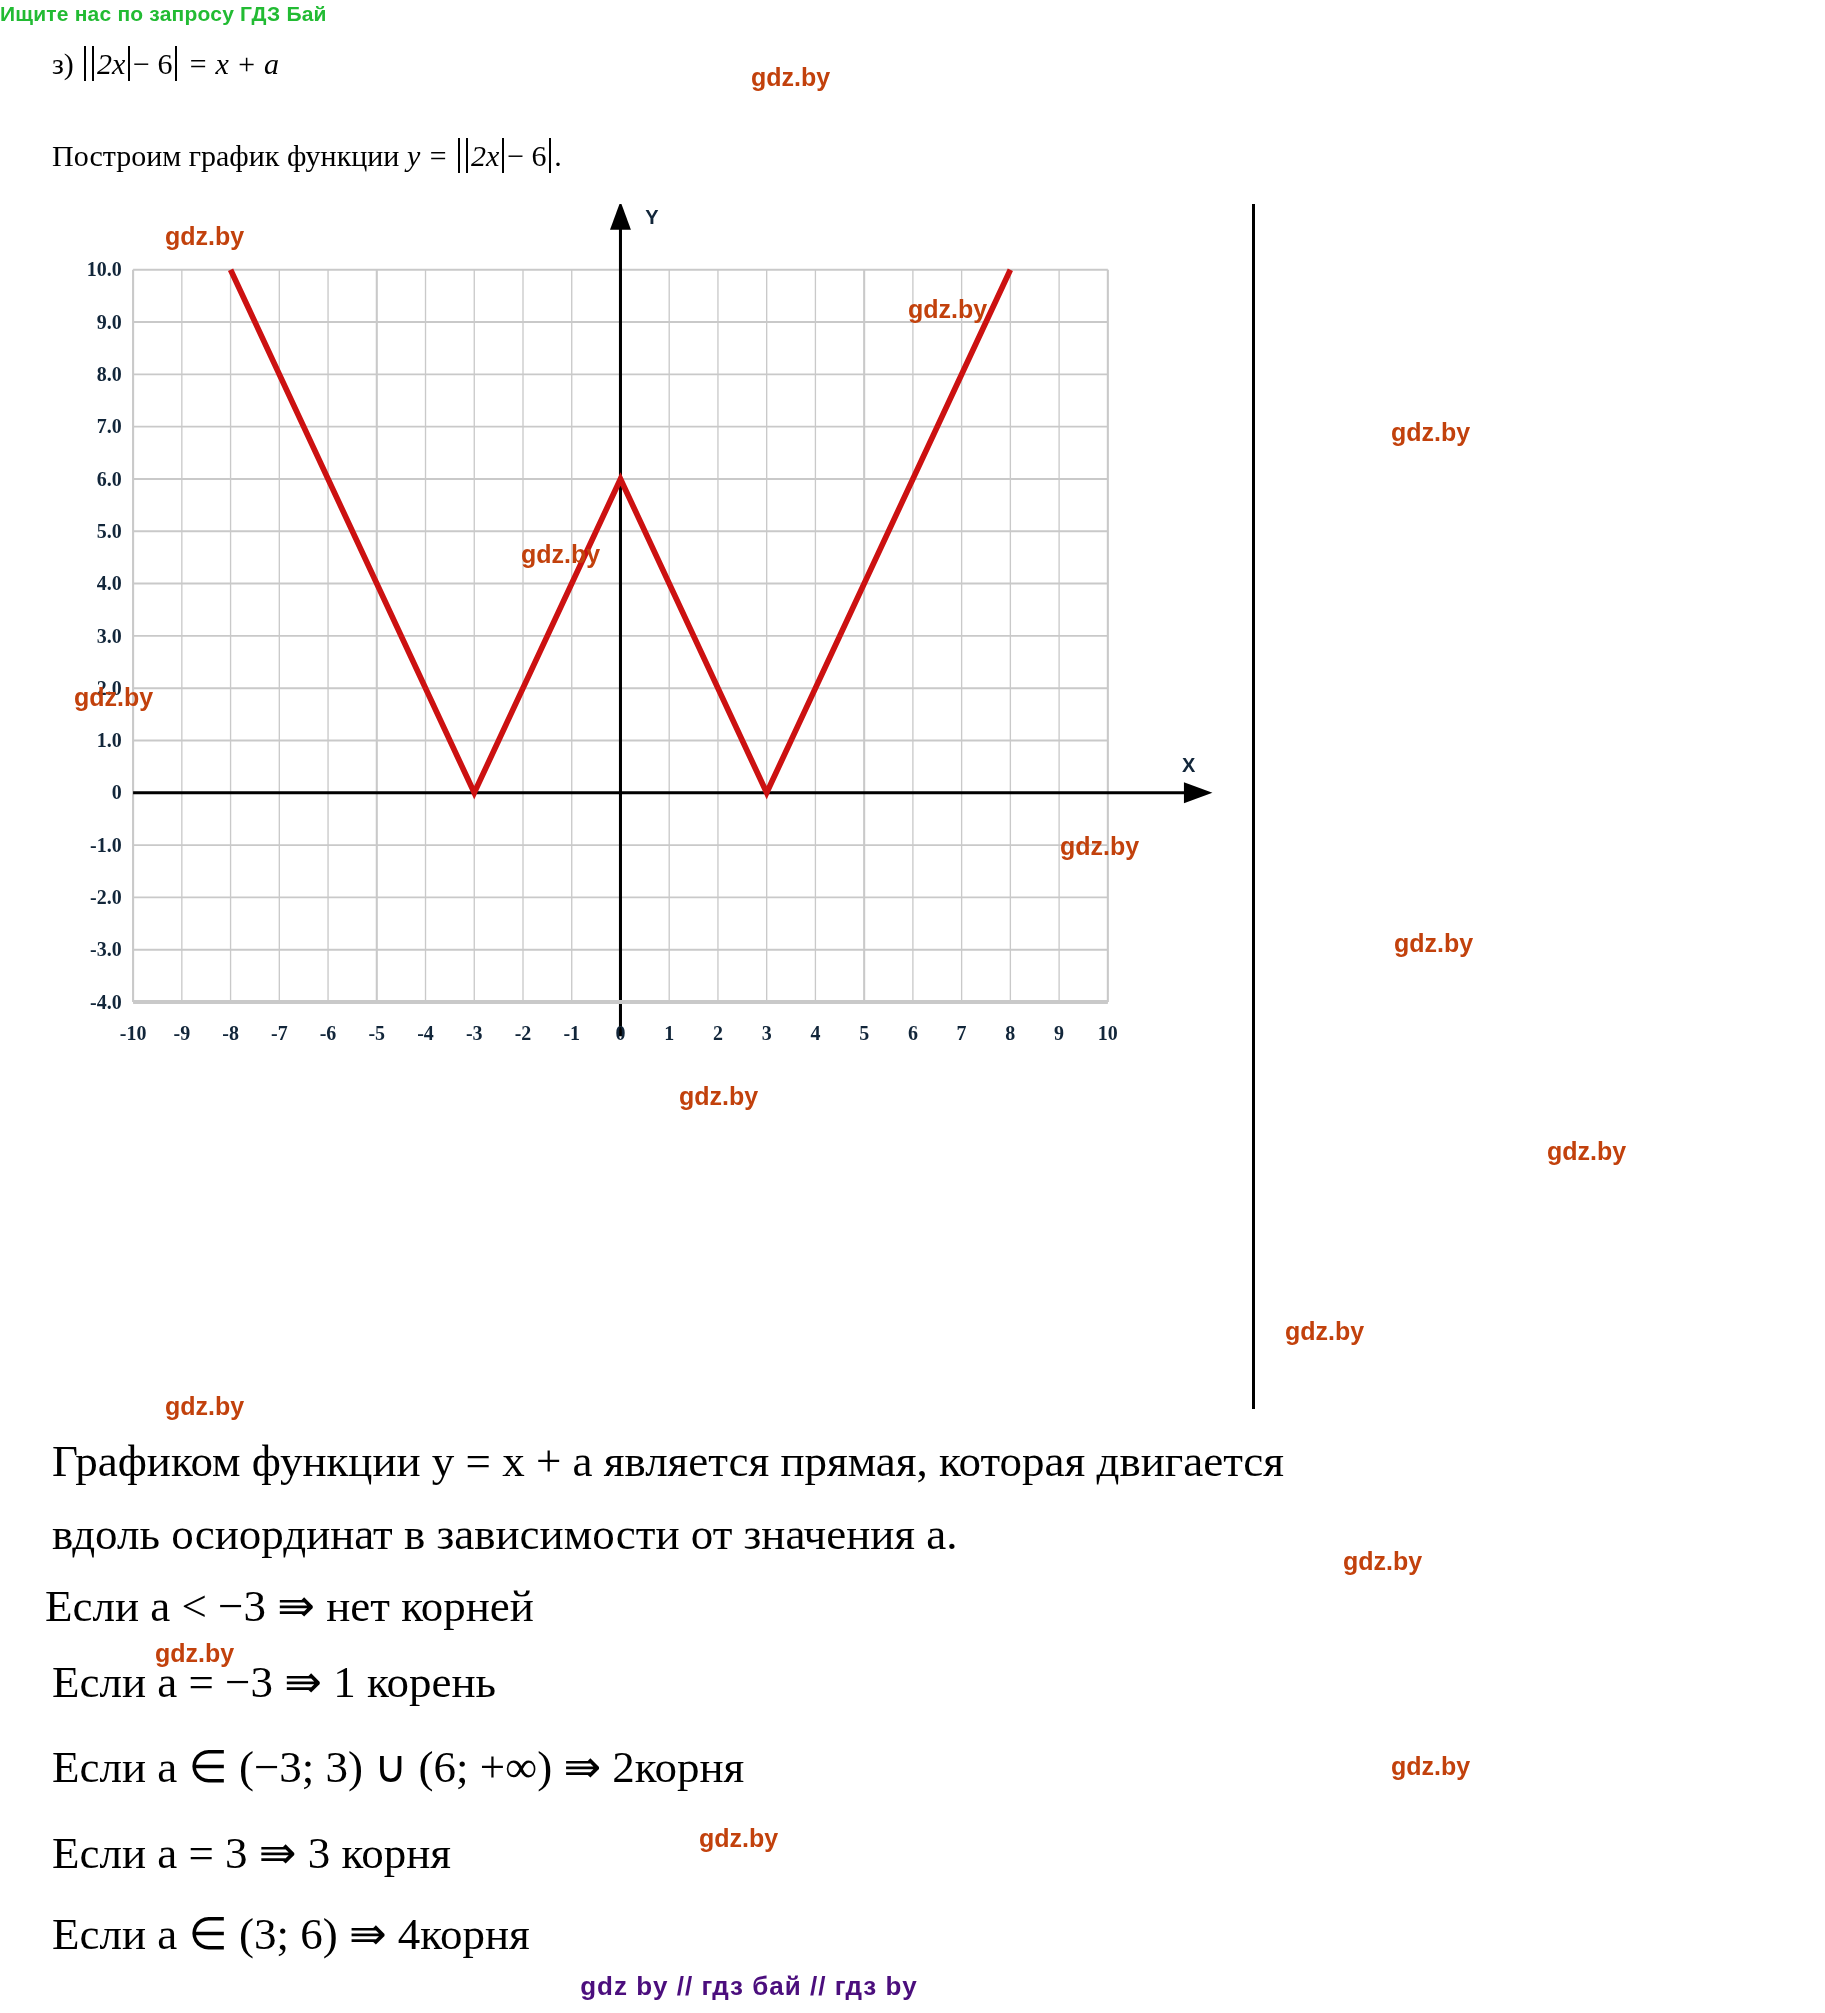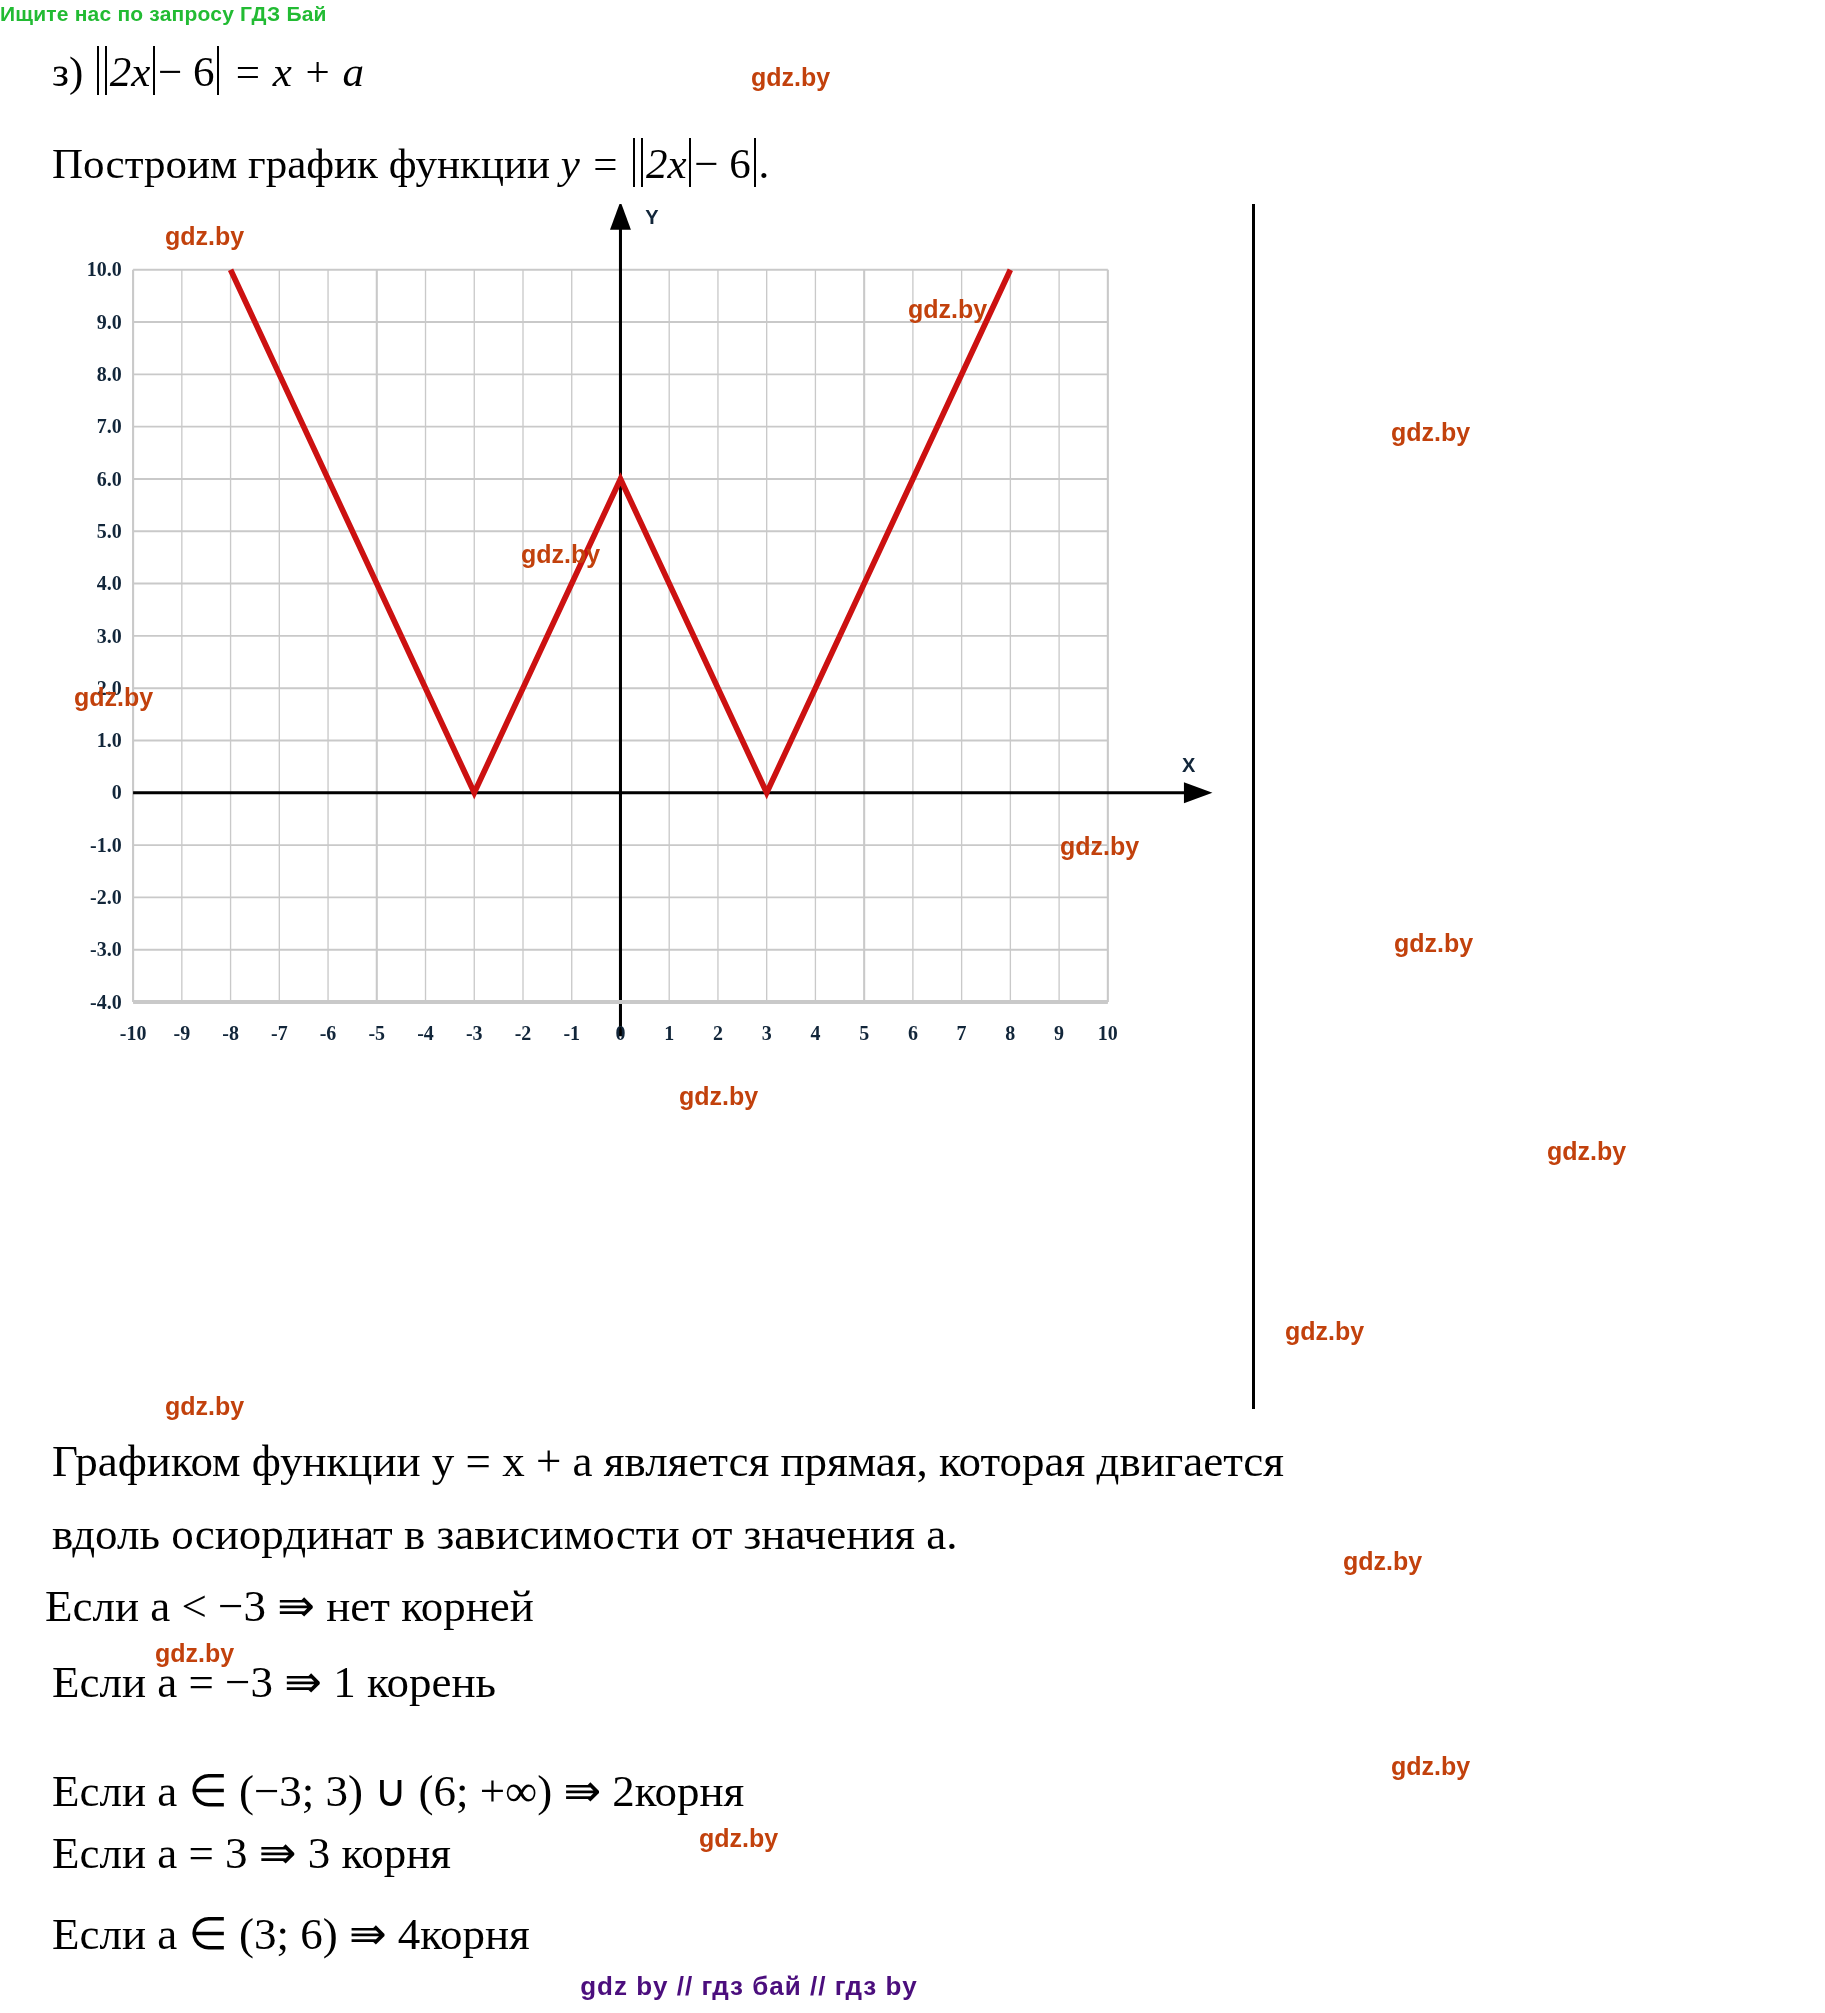--- a/index.html
+++ b/index.html
@@ -35,21 +35,21 @@
     color: #4b0e7d;
     font-family: "Liberation Sans", sans-serif;
     font-size: 26px;
     font-weight: bold;
     letter-spacing: 1px;
   }
 
   
   .mathline {
     font-family: "Liberation Serif", serif;
-    font-size: 43px;
+    font-size: 30px;
     color: #000000;
     white-space: nowrap;
     line-height: 1.0;
   }
   .it { font-style: italic; }
   .bar {
     display: inline-block;
     vertical-align: -0.22em;
     border-left: 2.4px solid #000;
     height: 1.15em;
@@ -209,21 +209,21 @@
       </g>
   </svg>
 </div>
 <div class="abs" id="chart-right-border"></div>
 
 <div class="abs mathline bigline" style="top:1439px; left:52px;">Графиком функции y = x + a является прямая, которая двигается</div>
 <div class="abs mathline bigline" style="top:1512px; left:52px;text-align:right;">вдоль осиординат в зависимости от значения a.</div>
 
 <div class="abs mathline bigline" style="top:1584px; left:36px;margin-left:9px;">Если a &lt; −3 ⇛ нет корней</div>
 <div class="abs mathline bigline" style="top:1660px; left:52px;">Если a = −3 ⇛ 1 корень</div>
-<div class="abs mathline bigline" style="top:1745px; left:52px;margin-top:24px;">Если a ∈ (−3; 3) ∪ (6; +∞) ⇛ 2корня</div>
+<div class="abs mathline bigline" style="top:1745px; left:52px;">Если a ∈ (−3; 3) ∪ (6; +∞) ⇛ 2корня</div>
 <div class="abs mathline bigline" style="top:1831px; left:52px;">Если a = 3 ⇛ 3 корня</div>
 <div class="abs mathline bigline" style="top:1912px; left:52px;">Если a ∈ (3; 6) ⇛ 4корня</div>
 
 <div id="watermark-layer">
     <div class="abs wm" style="left: 751px; top: 63px; font-size: 25px;">gdz.by</div>
     <div class="abs wm" style="left: 165px; top: 222px; font-size: 25px;">gdz.by</div>
     <div class="abs wm" style="left: 908px; top: 295px; font-size: 25px;">gdz.by</div>
     <div class="abs wm" style="left: 1391px; top: 418px; font-size: 25px;">gdz.by</div>
     <div class="abs wm" style="left: 521px; top: 540px; font-size: 25px;">gdz.by</div>
     <div class="abs wm" style="left: 74px; top: 683px; font-size: 25px;">gdz.by</div>

